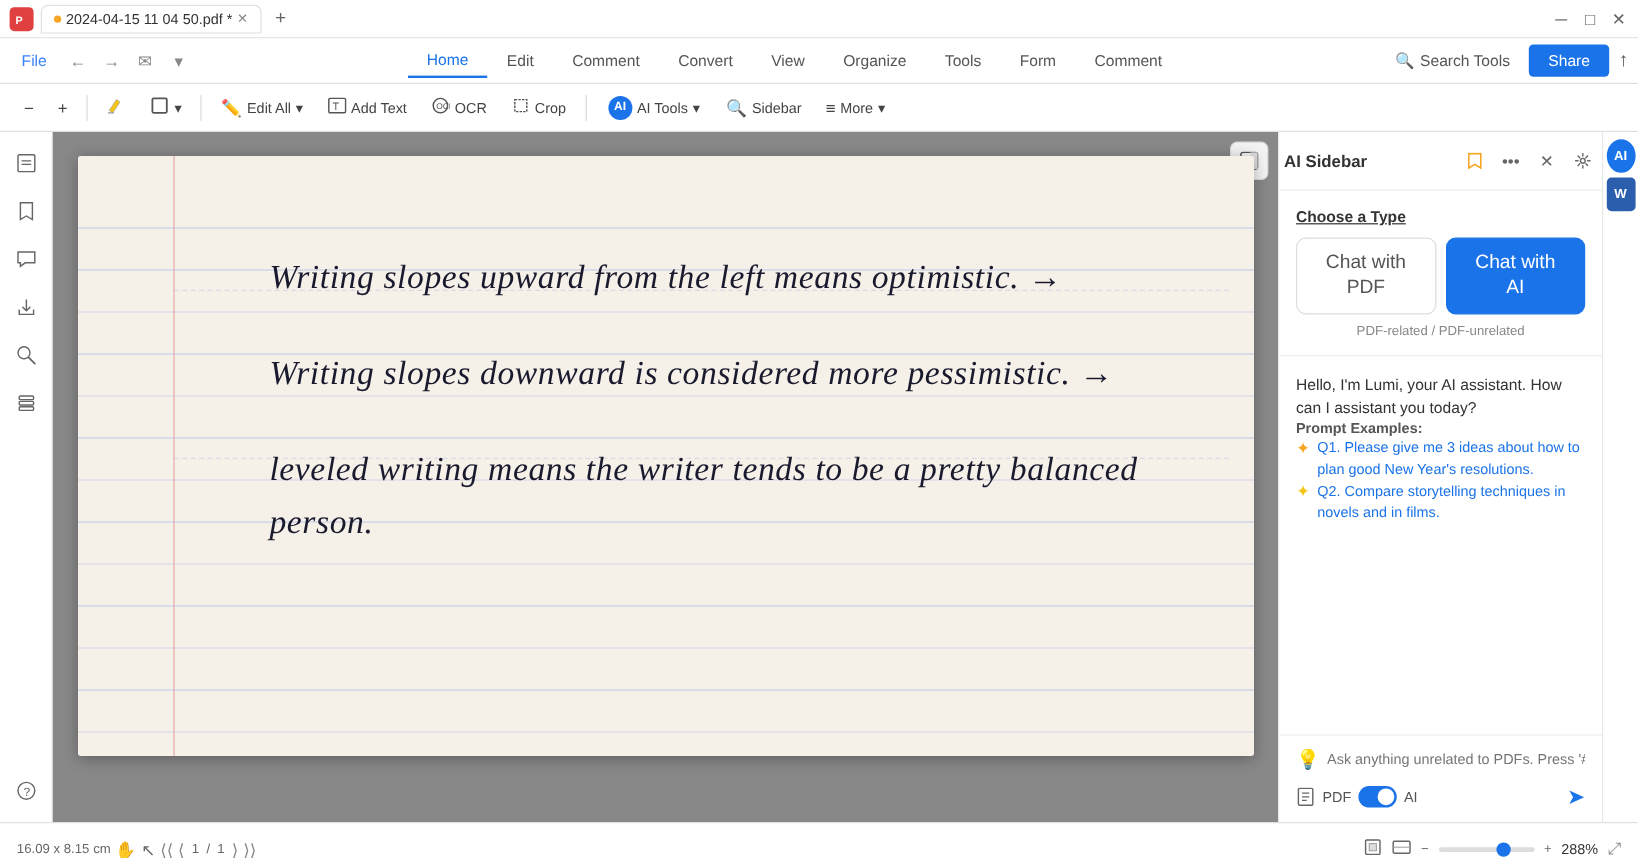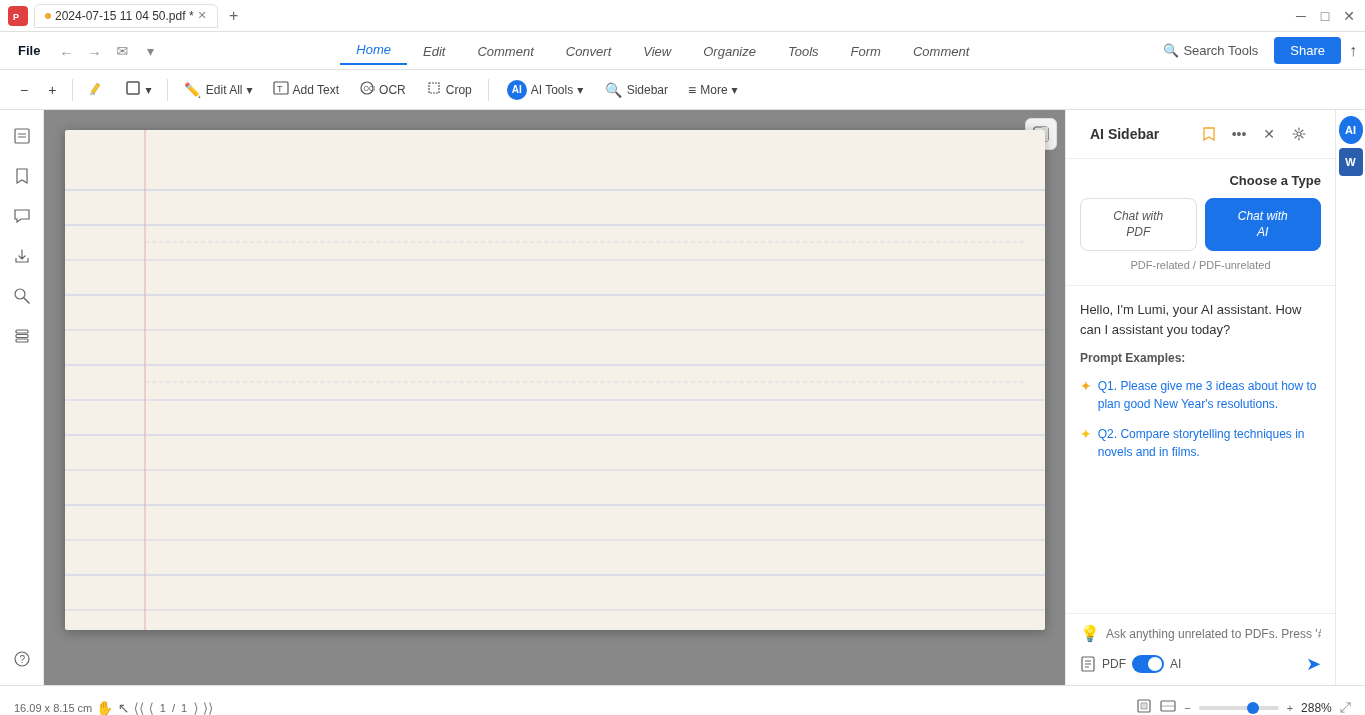--- a/index.html
+++ b/index.html
@@ -17,23 +17,23 @@
     .titlebar-add-btn { width: 20px; height: 20px; display: flex; align-items: center; justify-content: center; color: #666; font-size: 16px; cursor: pointer; }
     .window-controls { margin-left: auto; display: flex; gap: 8px; align-items: center; }
     .window-controls span { width: 16px; height: 16px; display: flex; align-items: center; justify-content: center; color: #666; font-size: 14px; cursor: pointer; }
 
     
     .menubar {
       display: flex; align-items: center; height: 38px; background: #fff;
       border-bottom: 1px solid #e0e0e0; padding: 0 8px; gap: 2px;
     }
     .menubar-left { display: flex; align-items: center; gap: 4px; margin-right: 8px; }
-    .menu-file-btn { padding: 4px 10px; font-size: 13px; color: #0f172a; cursor: pointer; font-weight: bold; }
+    .menu-file-btn { padding: 4px 10px; font-size: 13px; color: #3b82f6; cursor: pointer; }
     .nav-btn { width: 24px; height: 24px; display: flex; align-items: center; justify-content: center; color: #888; cursor: pointer; font-size: 14px; border-radius: 4px; }
-    .menubar-tabs { display: flex; align-items: flex-end; gap: 0; flex: 1; justify-content: center; font-style: italic; }
+    .menubar-tabs { display: flex; align-items: center; gap: 0; flex: 1; justify-content: center; }
     .menu-tab { padding: 6px 16px; font-size: 13px; color: #555; cursor: pointer; border-radius: 4px; }
     .menu-tab.active { color: #1a73e8; border-bottom: 2px solid #1a73e8; border-radius: 0; }
     .menubar-right { display: flex; align-items: center; gap: 8px; margin-left: auto; }
     .search-tools-btn { display: flex; align-items: center; gap: 4px; color: #555; font-size: 13px; cursor: pointer; padding: 4px 8px; }
     .share-btn { background: #1a73e8; color: #fff; border: none; border-radius: 4px; padding: 6px 16px; font-size: 13px; cursor: pointer; font-weight: 500; }
     .upload-btn { color: #555; cursor: pointer; font-size: 16px; }
 
     
     .toolbar {
       display: flex; align-items: center; height: 40px; background: #fff;
@@ -56,35 +56,35 @@
     .canvas-area { flex: 1; background: #888; overflow: hidden; position: relative; display: flex; align-items: flex-start; justify-content: center; padding-top: 20px; }
     .ai-sidebar-toggle { position: absolute; top: 8px; right: 8px; width: 32px; height: 32px; background: rgba(255,255,255,0.9); border-radius: 6px; display: flex; align-items: center; justify-content: center; cursor: pointer; font-size: 16px; color: #333; border: 1px solid #ddd; }
     .pdf-page { width: 1000px; background: #f5f0e8; border-radius: 2px; box-shadow: 0 2px 12px rgba(0,0,0,0.3); padding: 40px 60px; min-height: 500px; position: relative; font-family: 'Segoe UI', sans-serif; }
 
     
     .pdf-content { position: relative; z-index: 1; }
     .handwritten-line { font-family: 'Segoe UI', cursive; font-size: 26px; color: #222; margin: 30px 0; line-height: 1.6; font-style: italic; font-weight: 400; }
 
     
     .ai-sidebar { width: 270px; background: #fff; border-left: 1px solid #e8e8e8; display: flex; flex-direction: column; }
-    .ai-sidebar-header { display: flex; align-items: center; justify-content: space-between; padding: 12px 24px; border-bottom: 1px solid #eee; }
+    .ai-sidebar-header { display: flex; align-items: center; justify-content: space-between; padding: 12px 4px; border-bottom: 1px solid #eee; }
     .ai-sidebar-title { font-size: 14px; font-weight: 600; color: #333; }
     .ai-sidebar-actions { display: flex; align-items: center; gap: 6px; }
     .ai-sidebar-action-btn { color: #666; cursor: pointer; font-size: 14px; width: 24px; height: 24px; display: flex; align-items: center; justify-content: center; border-radius: 4px; }
 
     
     .choose-type { padding: 14px; border-bottom: 1px solid #eee; }
-    .choose-type-title { font-size: 13px; font-weight: 600; color: #333; text-align: right; margin-bottom: 10px; }
+    .choose-type-title { font-size: 13px; font-weight: 600; color: #333; text-align: left; margin-bottom: 10px; text-decoration: underline; }
     .type-buttons { display: flex; gap: 8px; margin-bottom: 8px; }
-    .type-btn { flex: 1; padding: 10px 8px; border-radius: 8px; border: 1px solid #ddd; font-size: 12px; text-align: center; cursor: pointer; color: #555; background: #fff; line-height: 1.3; font-style: italic; }
+    .type-btn { flex: 1; padding: 10px 8px; border-radius: 8px; border: 1px solid #ddd; font-size: 16px; text-align: center; cursor: pointer; color: #555; background: #fff; line-height: 1.3; }
     .type-btn.active { background: #1a73e8; color: #fff; border-color: #1a73e8; }
     .type-note { font-size: 11px; color: #888; text-align: center; }
 
     
-    .ai-chat { flex: 1; padding: 14px; overflow-y: auto; display: flex; flex-direction: column; gap: 12px; }
+    .ai-chat { flex: 1; padding: 14px; overflow-y: auto; display: flex; flex-direction: column; gap: 0; }
     .ai-greeting { font-size: 13px; color: #333; line-height: 1.5; }
     .prompt-examples-title { font-size: 12px; font-weight: 700; color: #555; }
     .prompt-item { display: flex; align-items: flex-start; gap: 6px; cursor: pointer; }
     .prompt-star { font-size: 14px; margin-top: 1px; }
     .prompt-text { font-size: 12px; color: #1a73e8; line-height: 1.5; }
 
     
     .ai-footer { padding: 10px 14px; border-top: 1px solid #eee; }
     .ai-input-area { display: flex; align-items: center; gap: 6px; margin-bottom: 10px; }
     .ai-input-icon { font-size: 16px; color: #888; }
@@ -120,21 +120,21 @@
 
 <div class="titlebar">
   <div class="titlebar-app-icon">
     <svg width="14" height="14" viewBox="0 0 14 14">
         <rect width="14" height="14" rx="2" fill="#e04040"></rect>
         <text x="2" y="11" fill="white" font-size="9" font-weight="bold">P</text>
       </svg>
   </div>
   <div class="titlebar-tab">
     <span class="dot"></span>
-    <span>2024-07-15 11 04 50.pdf *</span>
+    <span>2024-04-15 11 04 50.pdf *</span>
     <span class="close-icon">✕</span>
   </div>
   <div class="titlebar-add-btn">+</div>
   <div class="window-controls">
     <span>─</span>
     <span>□</span>
     <span>✕</span>
   </div>
 </div>
 
@@ -312,20 +312,25 @@
         <line x1="0" y1="340" x2="1000" y2="340" stroke="#b0b8e8" stroke-width="1" opacity="0.5"></line>
         <line x1="0" y1="375" x2="1000" y2="375" stroke="#b0b8e8" stroke-width="1" opacity="0.7"></line>
         <line x1="0" y1="410" x2="1000" y2="410" stroke="#b0b8e8" stroke-width="1" opacity="0.5"></line>
         <line x1="0" y1="445" x2="1000" y2="445" stroke="#b0b8e8" stroke-width="1" opacity="0.7"></line>
         <line x1="0" y1="480" x2="1000" y2="480" stroke="#b0b8e8" stroke-width="1" opacity="0.5"></line>
 
         <line x1="80" y1="112" x2="960" y2="112" stroke="#b0b8e8" stroke-width="1" opacity="0.4" stroke-dasharray="4,3"></line>
         <line x1="80" y1="252" x2="960" y2="252" stroke="#b0b8e8" stroke-width="1" opacity="0.4" stroke-dasharray="4,3"></line>
       </svg>
 
+      <div class="pdf-content" style="padding: 20px 20px 20px 100px;">
+        <div class="handwritten-line" style="font-family: 'Georgia', cursive; font-size: 28px; color: #1a1a2e; margin: 20px 0 35px 0; font-style: italic; font-weight: 500; letter-spacing: 0.5px;">Writing slopes upward from the left means optimistic. →</div>
+        <div class="handwritten-line" style="font-family: 'Georgia', cursive; font-size: 28px; color: #1a1a2e; margin: 10px 0 35px 0; font-style: italic; font-weight: 500; letter-spacing: 0.5px;">Writing slopes downward is considered more pessimistic. →</div>
+        <div class="handwritten-line" style="font-family: 'Georgia', cursive; font-size: 28px; color: #1a1a2e; margin: 10px 0 35px 0; font-style: italic; font-weight: 500; letter-spacing: 0.5px;">leveled writing means the writer tends to be a pretty balanced person.</div>
+      </div>
     </div>
   </div>
 
   <div class="ai-sidebar">
     <div class="ai-sidebar-header">
       <span class="ai-sidebar-title">AI Sidebar</span>
       <div class="ai-sidebar-actions">
         <div class="ai-sidebar-action-btn">
           <svg width="14" height="14" viewBox="0 0 14 14">
               <path d="M2 1 h10 v12 l-5-3 -5 3 Z" fill="none" stroke="#f5a623" stroke-width="1.3"></path>

